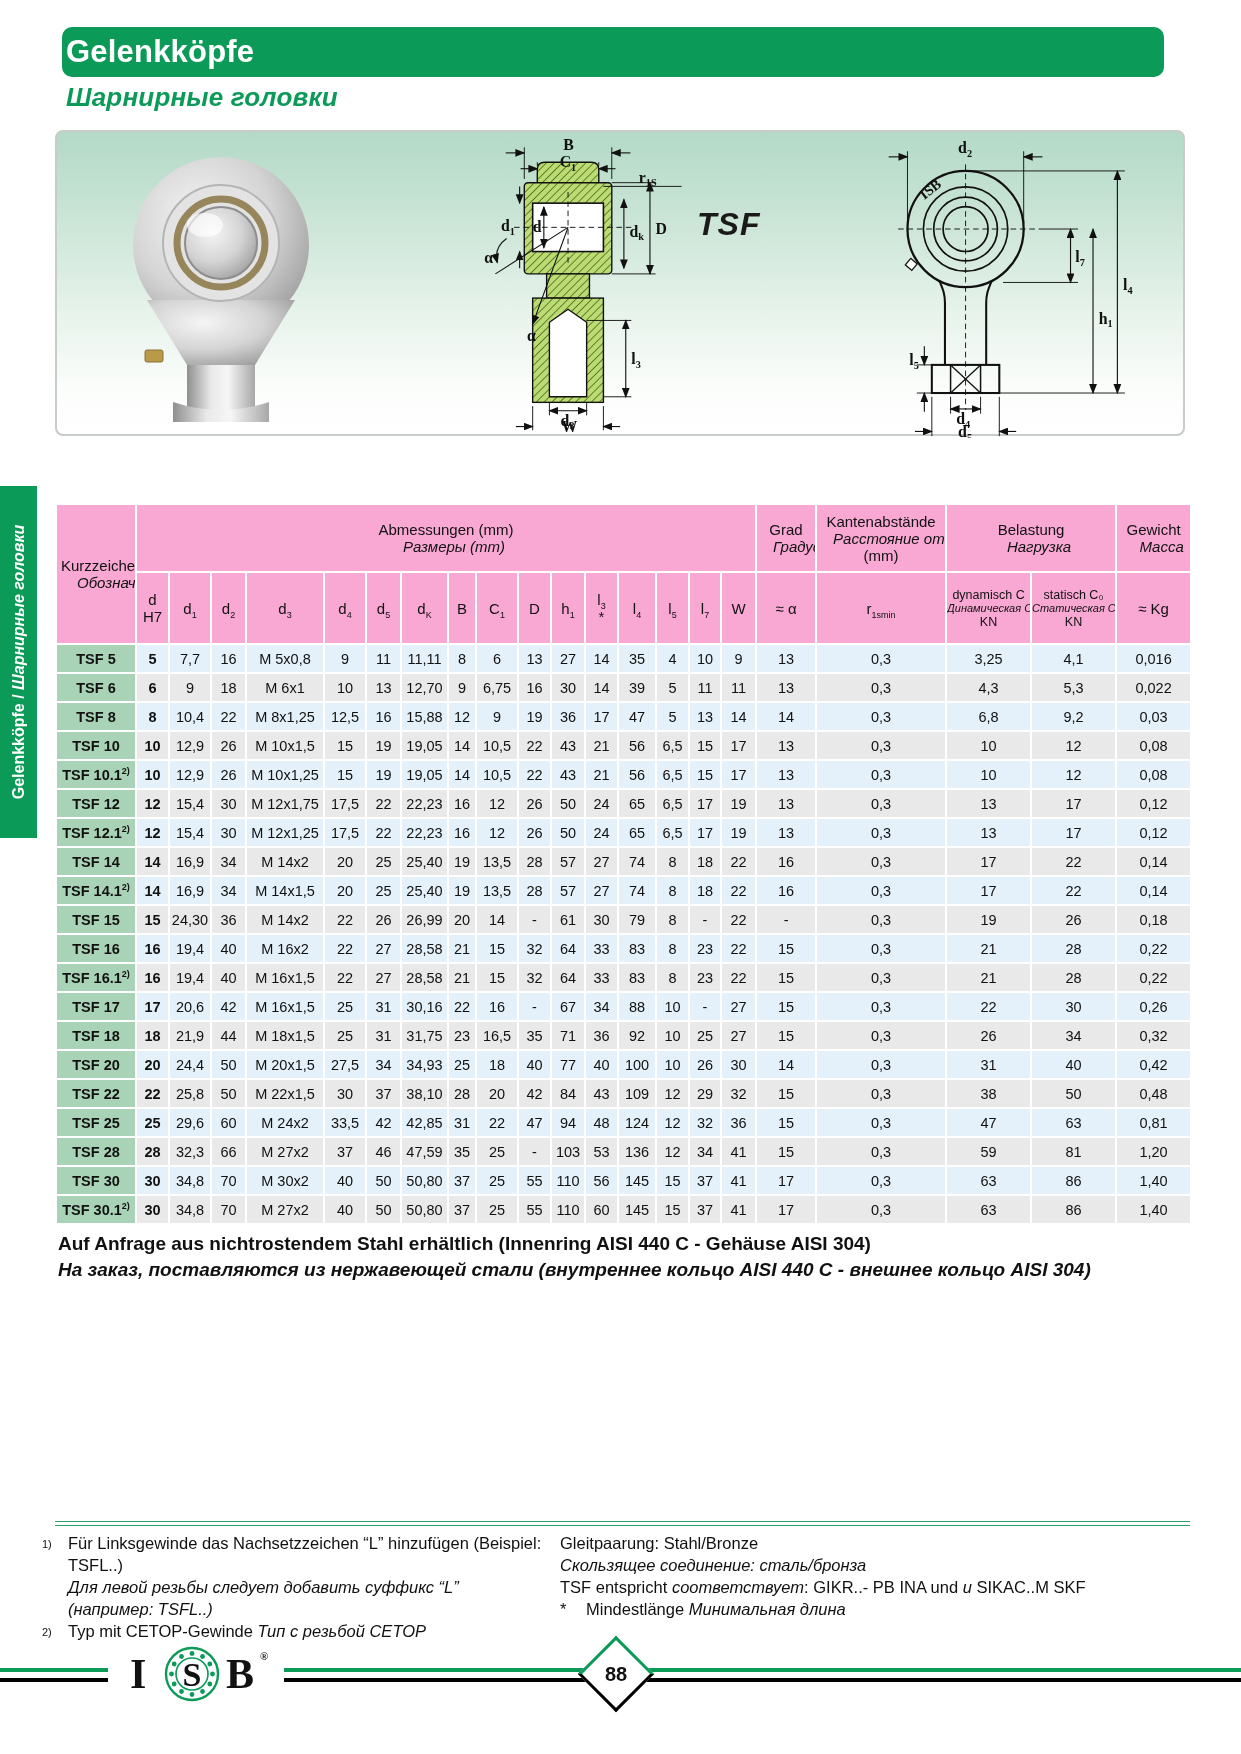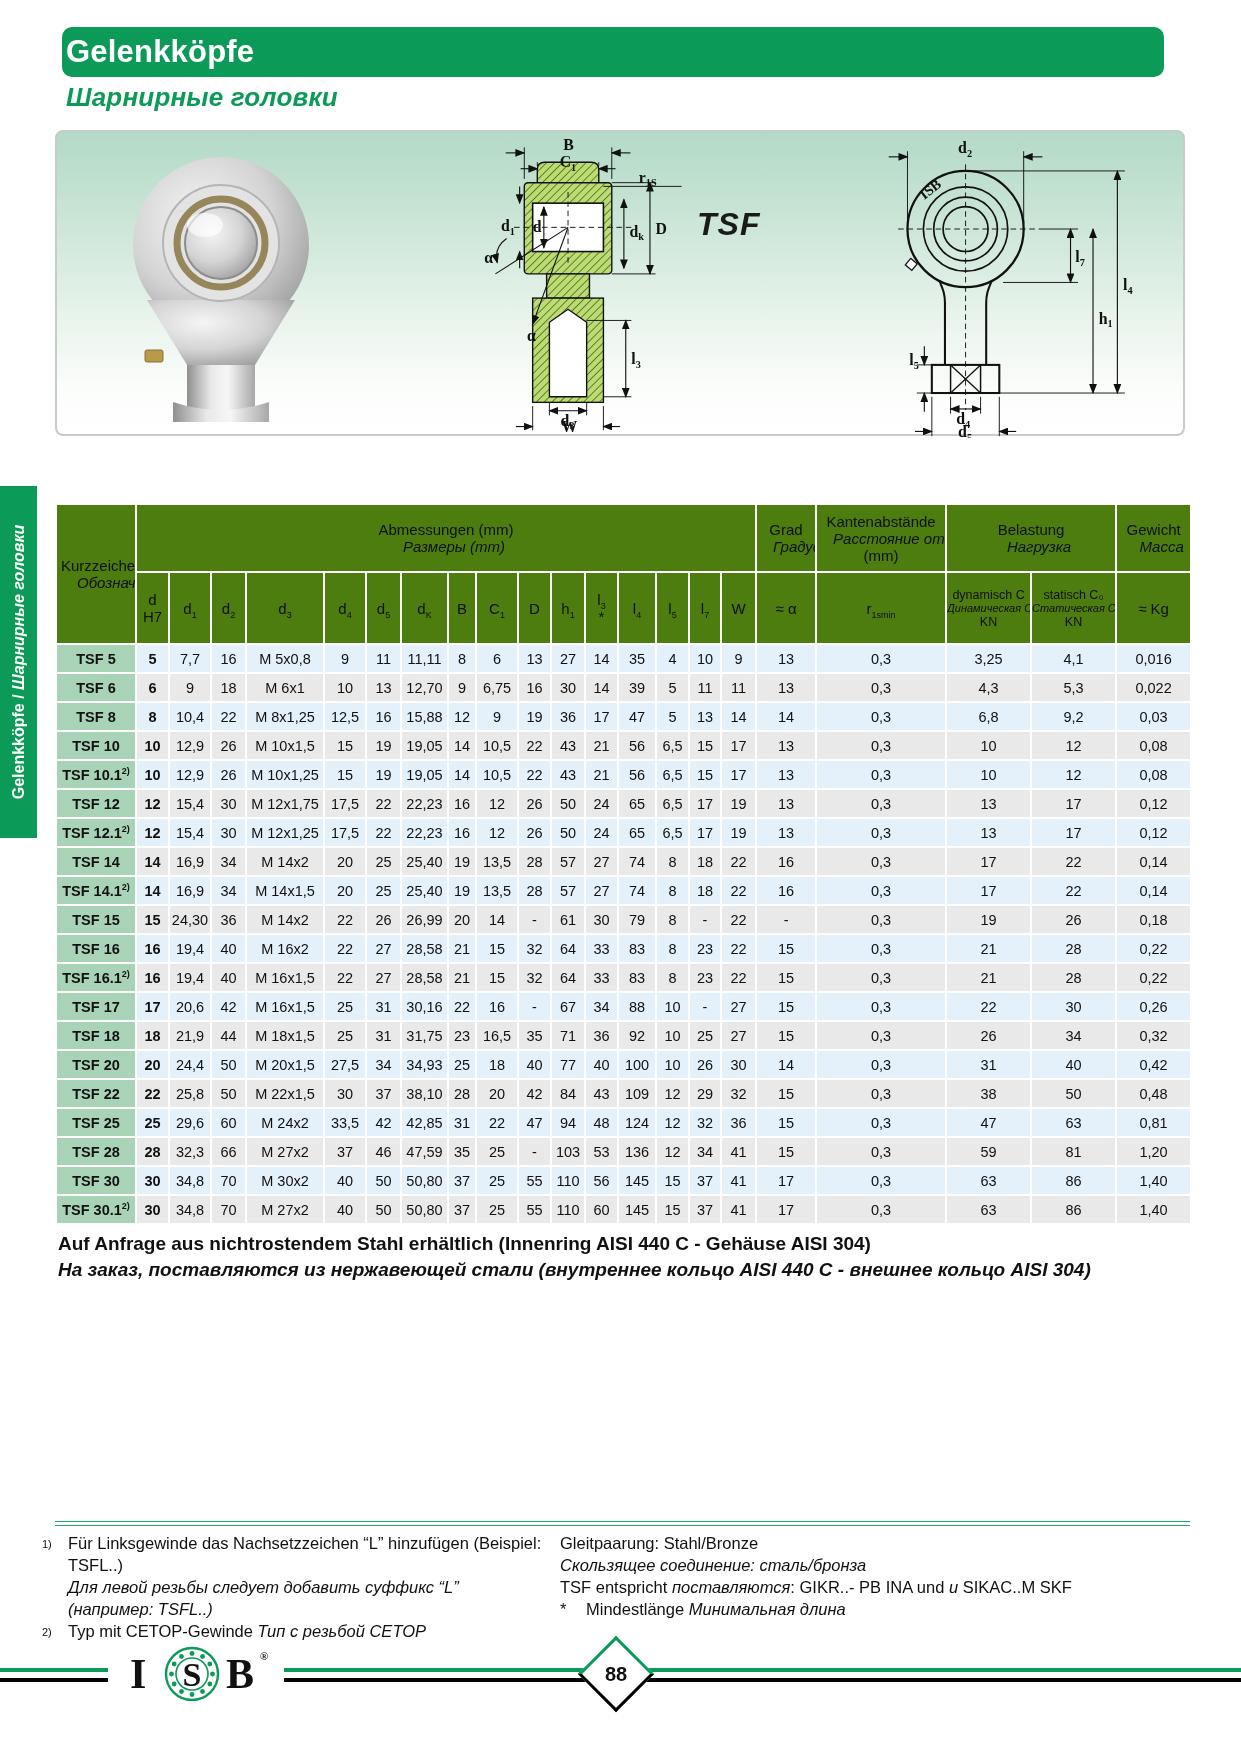--- a/index.html
+++ b/index.html
@@ -28,21 +28,21 @@
              font-style:italic;color:#1a1a1a;letter-spacing:1px;}
   svg text{font-family:"Liberation Serif","DejaVu Serif",serif;font-weight:bold;fill:#111;}
   .dimtxt{font-size:17px;}
   .dimsub{font-size:11px;}
 
   
   table.specs{position:absolute;left:55px;top:503px;width:1135px;border-collapse:collapse;
               table-layout:fixed;font-size:14.5px;}
   table.specs th,table.specs td{border:2px solid #fff;padding:0;text-align:center;vertical-align:middle;
               overflow:hidden;white-space:nowrap;}
-  table.specs thead th{background:#4d7c0f;font-weight:normal;font-size:15px;}
+  table.specs thead th{background:#f9a8d4;font-weight:normal;font-size:15px;}
   table.specs thead tr.grp th{height:66px;}
   table.specs thead tr.cols th{height:70px;}
   table.specs .ital{font-style:italic;margin-left:16px;}
   table.specs .corner{text-align:left;padding-left:4px;font-size:15px;}
   table.specs .corner sup,.name sup{font-size:9px;}
   table.specs tbody tr{height:29px;}
   table.specs tbody tr.rb td{background:#e4f1fa;}
   table.specs tbody tr.rg td{background:#e9e9e9;}
   table.specs tbody th.name{background:#a9d3b6;font-weight:bold;font-size:14.5px;}
   table.specs tbody td.bcol{font-weight:bold;}
@@ -873,21 +873,21 @@
       <span class="fn-it">Для левой резьбы следует добавить суффикс “L” (например: TSFL..)</span>
     </div>
     <div class="fn-row">
       <span class="fn-mark">2)</span>
       <span><span>Typ mit CETOP-Gewinde </span><span class="fn-it">Тип с резьбой CETOP</span></span>
     </div>
   </div>
   <div class="fn-right">
     <div>Gleitpaarung: Stahl/Bronze</div>
     <div class="fn-it">Скользящее соединение: сталь/бронза</div>
-    <div><span>TSF entspricht </span><span class="fn-it">поставляются</span><span>: GIKR..- PB INA und </span><span class="fn-it">и</span><span> SIKAC..M SKF</span></div>
+    <div><span>TSF entspricht </span><span class="fn-it">соответствует</span><span>: GIKR..- PB INA und </span><span class="fn-it">и</span><span> SIKAC..M SKF</span></div>
     <div><span style="display:inline-block;width:26px;">*</span><span>Mindestlänge </span><span class="fn-it">Минимальная длина</span></div>
   </div>
 
   <div class="rule-green"></div>
   <div class="rule-black"></div>
   <div class="logo-box">
     <svg width="176" height="64" viewBox="0 0 176 64">
       <g font-family="Liberation Serif, DejaVu Serif, serif" font-weight="bold" fill="#0b9a57">
         <text x="22" y="46" font-size="42">I</text>
         <circle cx="84" cy="32" r="26" fill="#fff" stroke="#0b9a57" stroke-width="2.4"></circle>

